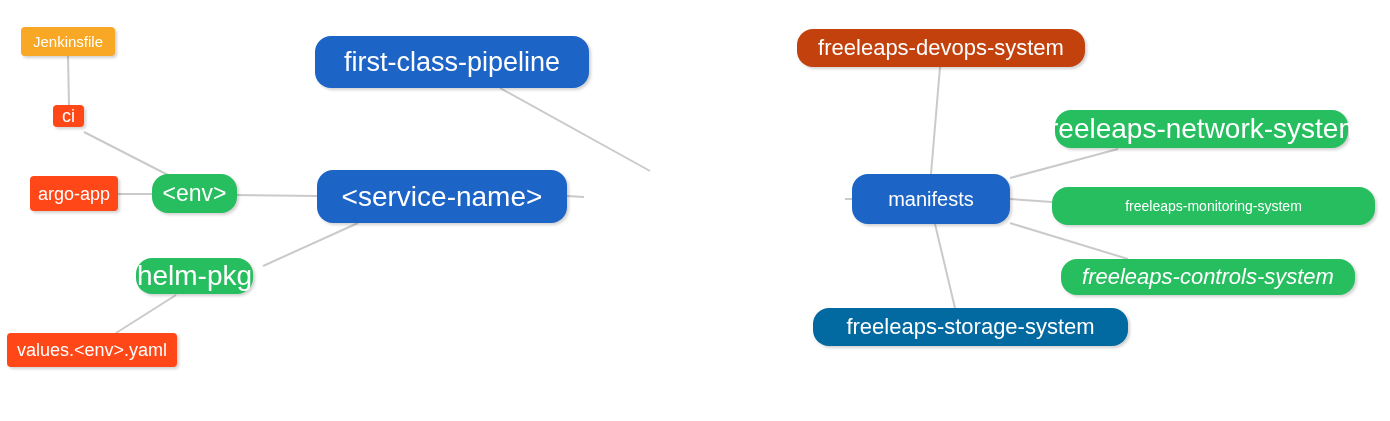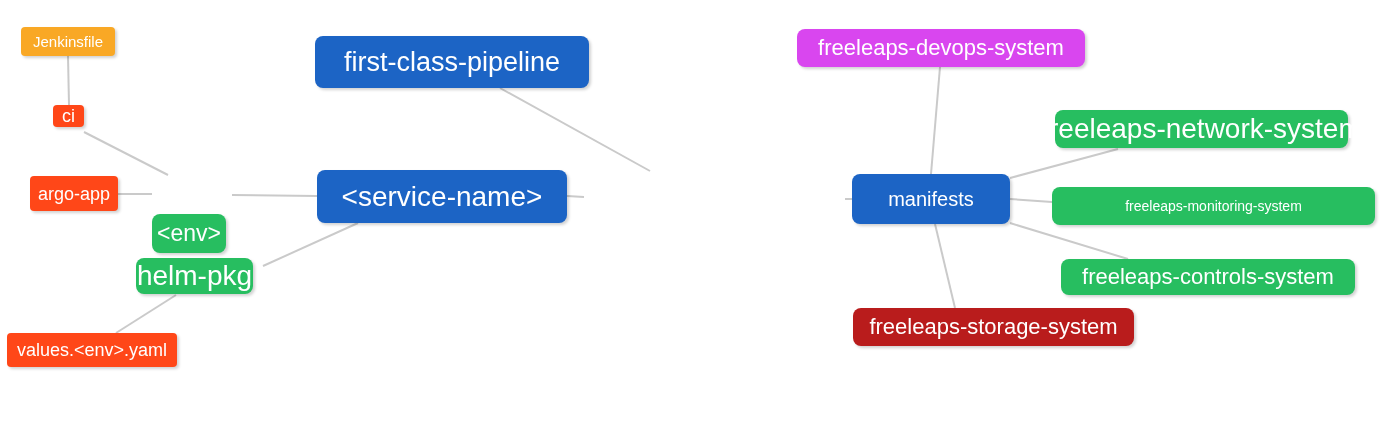--- a/index.html
+++ b/index.html
@@ -26,21 +26,21 @@
     stroke-width: 2;
     fill: none;
   }
   .node {
     position: absolute;
     display: flex;
     align-items: center;
     justify-content: center;
     color: #ffffff;
     white-space: nowrap;
-    border-radius: 8px;
+    border-radius: 16px;
     box-shadow: 2px 2px 3px rgba(0,0,0,0.18);
     cursor: default;
     user-select: none;
     line-height: 1;
   }
   .node.small { border-radius: 4px; text-align: right; }
 </style>
 </head>
 <body>
 
@@ -59,25 +59,25 @@
     <line x1="940" y1="67" x2="931" y2="174" stroke="#cacaca"></line>
     <line x1="1010" y1="178" x2="1118" y2="149" stroke="#cacaca"></line>
     <line x1="1010" y1="199" x2="1052" y2="202" stroke="#cacaca"></line>
     <line x1="1010" y1="223" x2="1128" y2="259" stroke="#cacaca"></line>
     <line x1="935" y1="224" x2="955" y2="308" stroke="#cacaca"></line>
   </svg>
 
   <div class="node small" style="left: 21px; top: 27px; width: 94px; height: 29px; font-size: 15px; background-color: rgb(249, 168, 37);">Jenkinsfile</div>
   <div class="node small" style="left: 53px; top: 105px; width: 31px; height: 22px; font-size: 18px; background-color: rgb(255, 71, 24);">ci</div>
   <div class="node small" style="left: 30px; top: 176px; width: 88px; height: 35px; font-size: 18px; background-color: rgb(255, 71, 24);">argo-app</div>
-  <div class="node" style="left: 152px; top: 174px; width: 74px; height: 39px; font-size: 23px; background-color: rgb(39, 190, 96); margin-top: 40px;">&lt;env&gt;</div>
+  <div class="node" style="left: 152px; top: 174px; width: 85px; height: 39px; font-size: 23px; background-color: rgb(39, 190, 96);">&lt;env&gt;</div>
   <div class="node" style="left: 136px; top: 258px; width: 117px; height: 36px; font-size: 28px; background-color: rgb(39, 190, 96);">helm-pkg</div>
   <div class="node small" style="left: 7px; top: 333px; width: 170px; height: 34px; font-size: 18px; background-color: rgb(255, 71, 24);">values.&lt;env&gt;.yaml</div>
   <div class="node" style="left: 315px; top: 36px; width: 274px; height: 52px; font-size: 27px; background-color: rgb(28, 100, 197);">first-class-pipeline</div>
   <div class="node" style="left: 317px; top: 170px; width: 250px; height: 53px; font-size: 28px; background-color: rgb(28, 100, 197);">&lt;service-name&gt;</div>
   <div class="node" style="left: 852px; top: 174px; width: 158px; height: 50px; font-size: 20px; background-color: rgb(28, 100, 197);">manifests</div>
-  <div class="node" style="left: 797px; top: 29px; width: 288px; height: 38px; font-size: 22px; background-color: #d946ef;">freeleaps-devops-system</div>
+  <div class="node" style="left: 797px; top: 29px; width: 288px; height: 38px; font-size: 22px; background-color: #c2410c;">freeleaps-devops-system</div>
   <div class="node" style="left: 1055px; top: 110px; width: 293px; height: 38px; font-size: 28px; background-color: rgb(39, 190, 96);">freeleaps-network-system</div>
   <div class="node" style="left: 1052px; top: 187px; width: 323px; height: 38px; font-size: 14px; background-color: rgb(39, 190, 96);">freeleaps-monitoring-system</div>
-  <div class="node" style="left: 1061px; top: 259px; width: 294px; height: 36px; font-size: 22px; background-color: rgb(39, 190, 96);">freeleaps-controls-system</div>
-  <div class="node" style="left: 813px; top: 308px; width: 281px; height: 38px; font-size: 22px; background-color: #b91c1c; margin-left: 40px;">freeleaps-storage-system</div>
+  <div class="node" style="left: 1061px; top: 259px; width: 294px; height: 36px; font-size: 22px; background-color: rgb(39, 190, 96); font-style: italic;">freeleaps-controls-system</div>
+  <div class="node" style="left: 813px; top: 308px; width: 315px; height: 38px; font-size: 22px; background-color: #0369a1;">freeleaps-storage-system</div>
 
 </div>
 
 </body></html>

